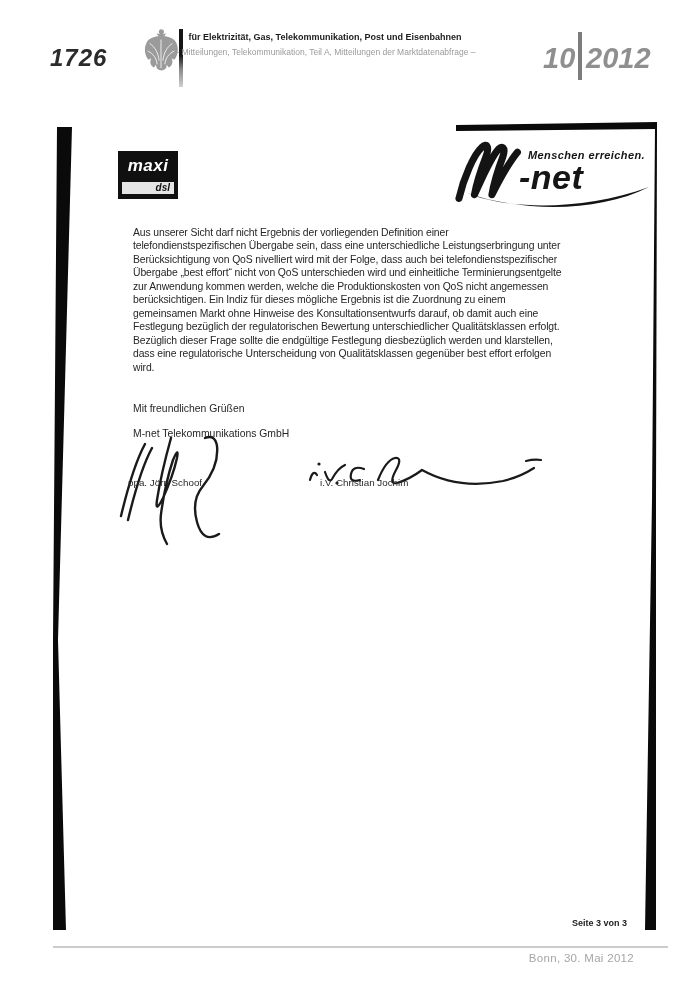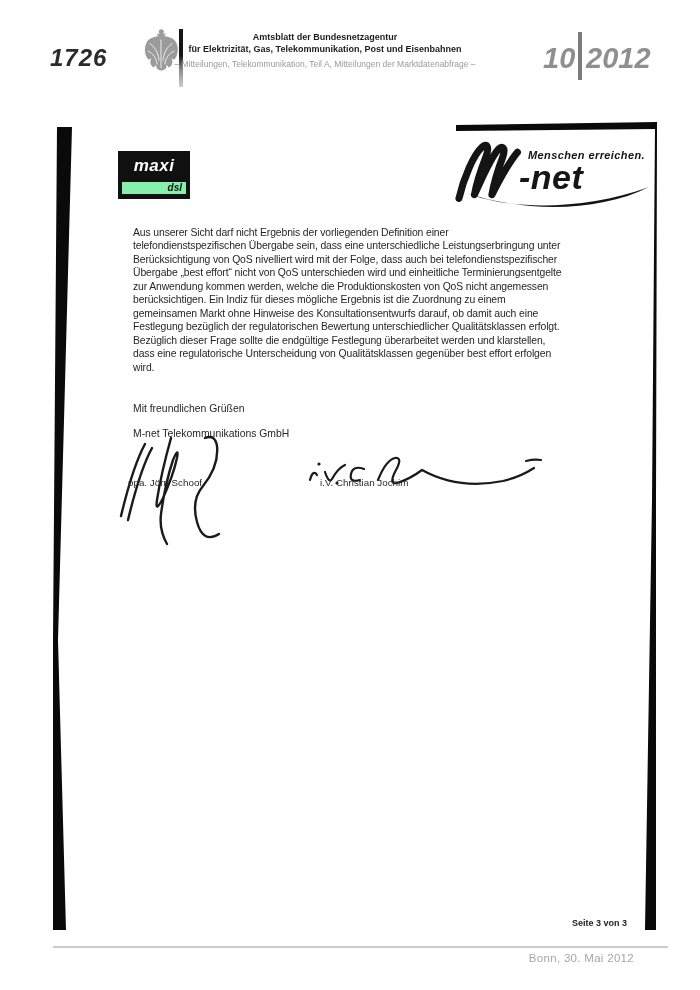--- a/index.html
+++ b/index.html
@@ -37,30 +37,30 @@
   .issue-year{
     left:586px;top:42px;
     font-size:29px;font-weight:bold;font-style:italic;color:#8f8f8f;
   }
 
   
   .scan-overlay{left:0;top:0;pointer-events:none;}
 
   
   .maxi-logo{
-    left:118px;top:151px;width:72px;height:48px;
+    left:118px;top:151px;width:60px;height:48px;
     background:#101010;box-sizing:border-box;
   }
   .maxi-top{
     height:30px;display:flex;align-items:center;justify-content:center;
     color:#ffffff;font-weight:bold;font-style:italic;font-size:17px;
     letter-spacing:0.5px;
   }
   .maxi-bottom{
-    margin:0 3px;height:12px;background:#86efac;border:1px solid #101010;
+    margin:0 3px;height:12px;background:#e5e5e5;border:1px solid #101010;
     text-align:right;color:#101010;font-weight:bold;font-style:italic;
     font-size:10px;line-height:11px;padding-right:4px;
   }
 
   
   .mnet-tagline{
     left:528px;top:149px;font-size:11px;font-weight:bold;font-style:italic;
     color:#151515;letter-spacing:0.4px;
   }
   .mnet-m{left:452px;top:140px;}
@@ -113,21 +113,20 @@
         <path d="M6 26 C12 29 15 33 16 40"></path>
         <path d="M34 26 C28 29 25 33 24 40"></path>
         <path d="M20 14 L20 44"></path>
       </g>
     </svg>
   </div>
 
   <div class="abs header-divider"></div>
 
   <div class="abs gazette-titles">
-    <div class="gazette-title-1">Amtsblatt der Bundesnetzagentur</div>
     <div class="gazette-title-2">für Elektrizität, Gas, Telekommunikation, Post und Eisenbahnen</div>
     <div class="gazette-subtitle">– Mitteilungen, Telekommunikation, Teil A, Mitteilungen der Marktdatenabfrage –</div>
   </div>
 
   <div class="abs issue-number">10</div>
   <div class="abs issue-bar"></div>
   <div class="abs issue-year">2012</div>
 
   <svg class="abs scan-overlay" width="700" height="990" viewBox="0 0 700 990">
     <polygon points="57,127 72,127 58,640 66,930 53,930 53,640" fill="#0a0a0a"></polygon>
@@ -158,21 +157,21 @@
 
   <div class="abs letter-body">
     <div>Aus unserer Sicht darf nicht Ergebnis der vorliegenden Definition einer</div>
     <div>telefondienstspezifischen Übergabe sein, dass eine unterschiedliche Leistungserbringung unter</div>
     <div>Berücksichtigung von QoS nivelliert wird mit der Folge, dass auch bei telefondienstspezifischer</div>
     <div>Übergabe „best effort“ nicht von QoS unterschieden wird und einheitliche Terminierungsentgelte</div>
     <div>zur Anwendung kommen werden, welche die Produktionskosten von QoS nicht angemessen</div>
     <div>berücksichtigen. Ein Indiz für dieses mögliche Ergebnis ist die Zuordnung zu einem</div>
     <div>gemeinsamen Markt ohne Hinweise des Konsultationsentwurfs darauf, ob damit auch eine</div>
     <div>Festlegung bezüglich der regulatorischen Bewertung unterschiedlicher Qualitätsklassen erfolgt.</div>
-    <div>Bezüglich dieser Frage sollte die endgültige Festlegung überarbeitet werden und klarstellen,</div>
+    <div>Bezüglich dieser Frage sollte die endgültige Festlegung diesbezüglich werden und klarstellen,</div>
     <div>dass eine regulatorische Unterscheidung von Qualitätsklassen gegenüber best effort erfolgen</div>
     <div>wird.</div>
   </div>
 
   <div class="abs closing-line">Mit freundlichen Grüßen</div>
   <div class="abs company-line">M-net Telekommunikations GmbH</div>
 
   <svg class="abs sig-left-svg" width="190" height="115" viewBox="0 0 190 115">
     <g fill="none" stroke="#1a1a1a" stroke-width="2.4" stroke-linecap="round">
       <path d="M8 82 Q20 32 32 10"></path>

